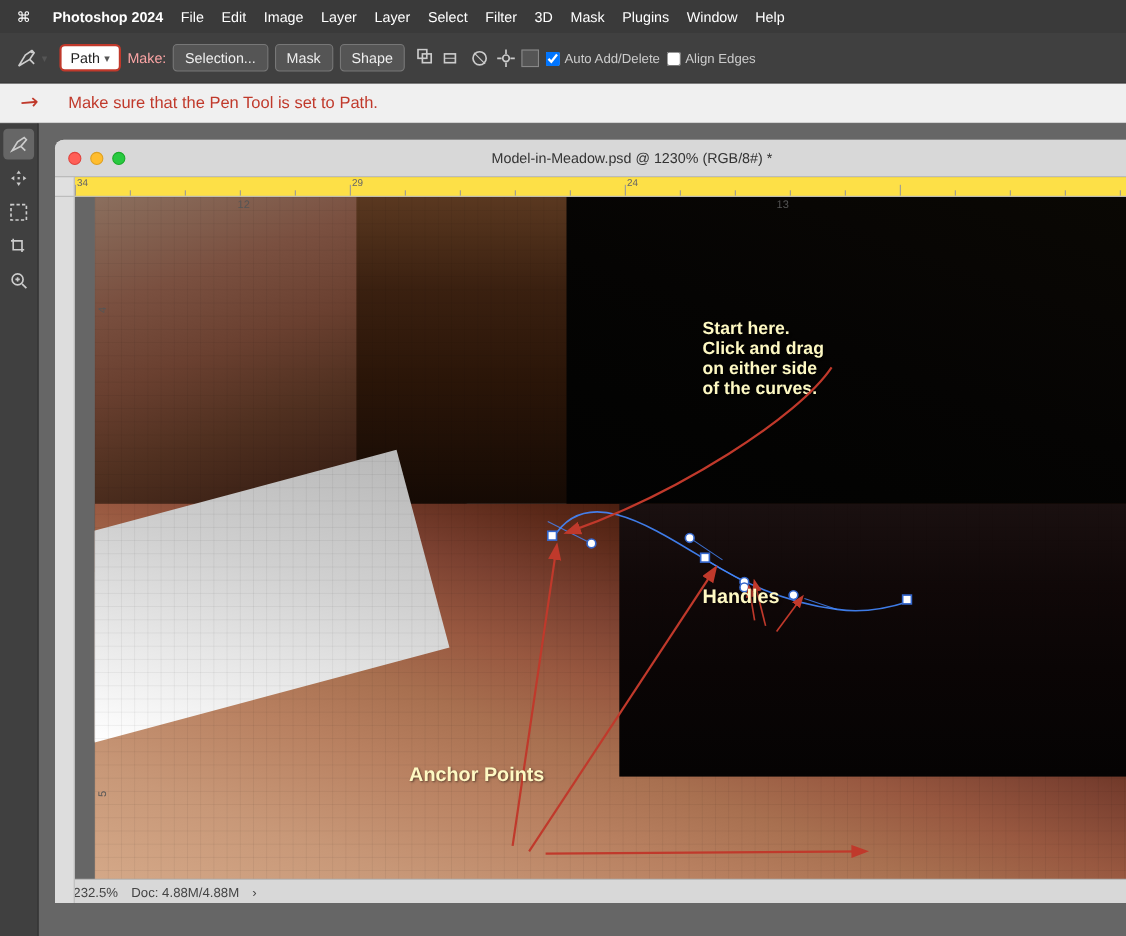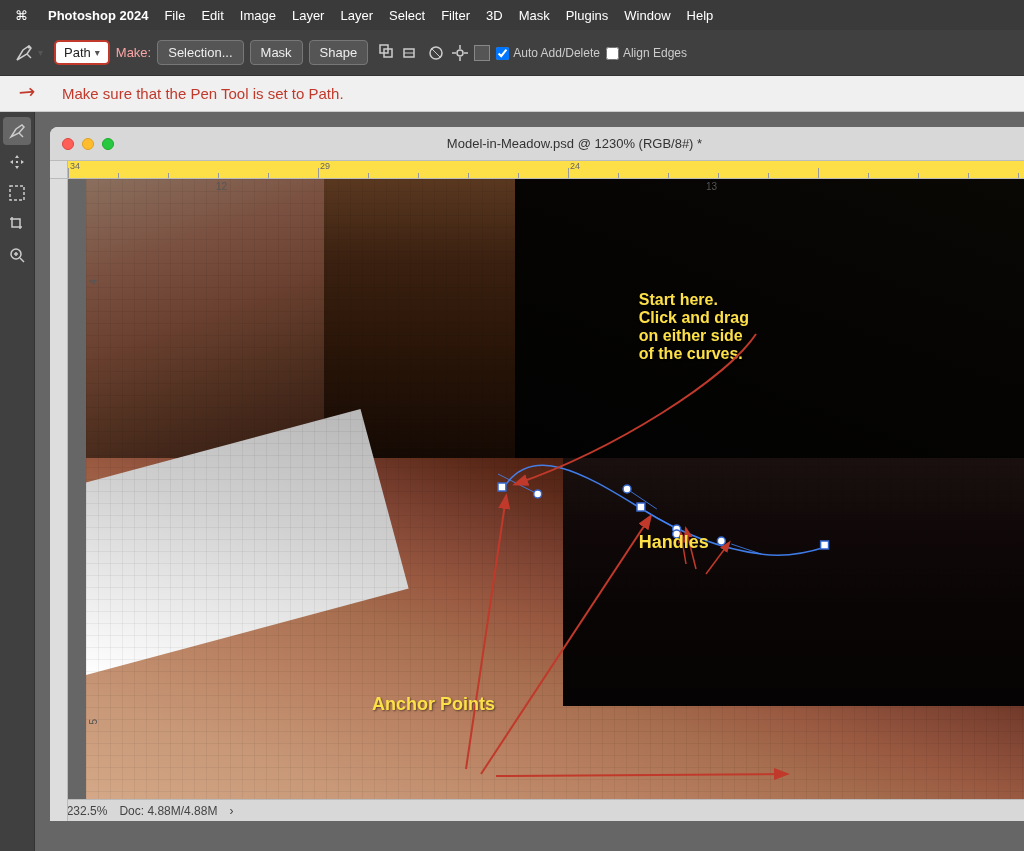--- a/index.html
+++ b/index.html
@@ -211,21 +211,21 @@
       position: absolute;
       top: 0; left: 0;
       width: 100%;
       height: 100%;
       pointer-events: none;
     }
 
     
     .annot {
       position: absolute;
-      color: #fde047;
+      color: #fef9c3;
       font-size: 16px;
       font-weight: 600;
       text-shadow: 1px 1px 2px rgba(0,0,0,0.5);
       pointer-events: none;
     }
 
     
     #status-bar {
       height: 22px;
       background: #d8d8d8;

